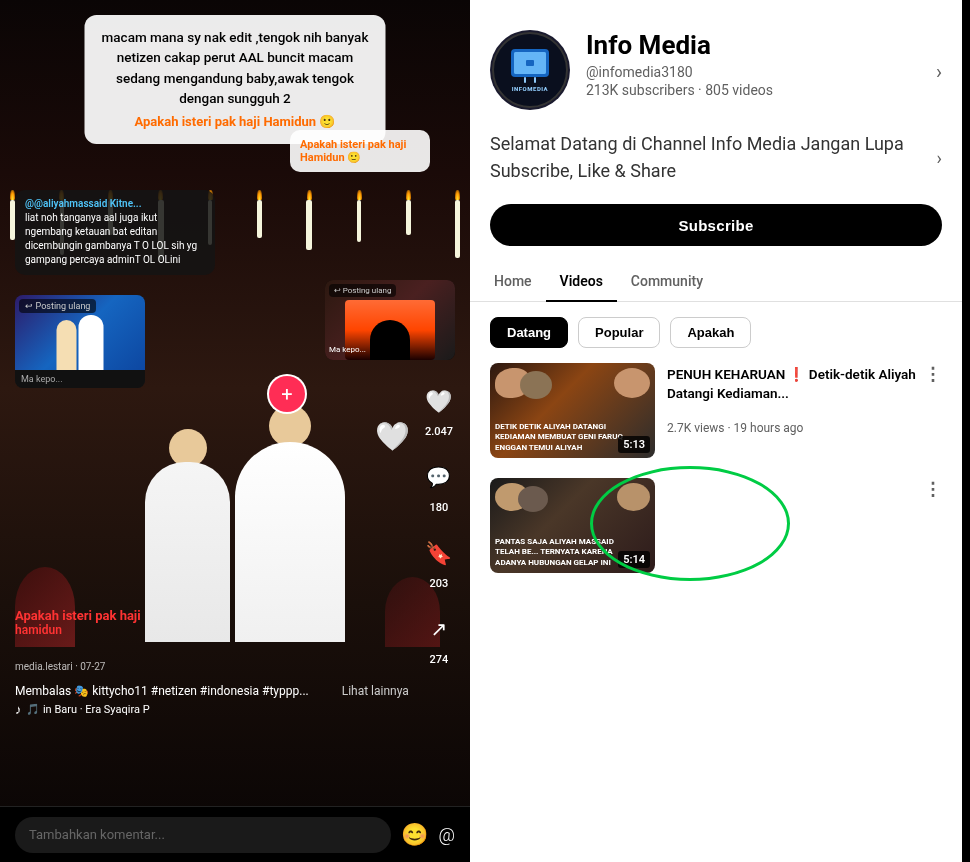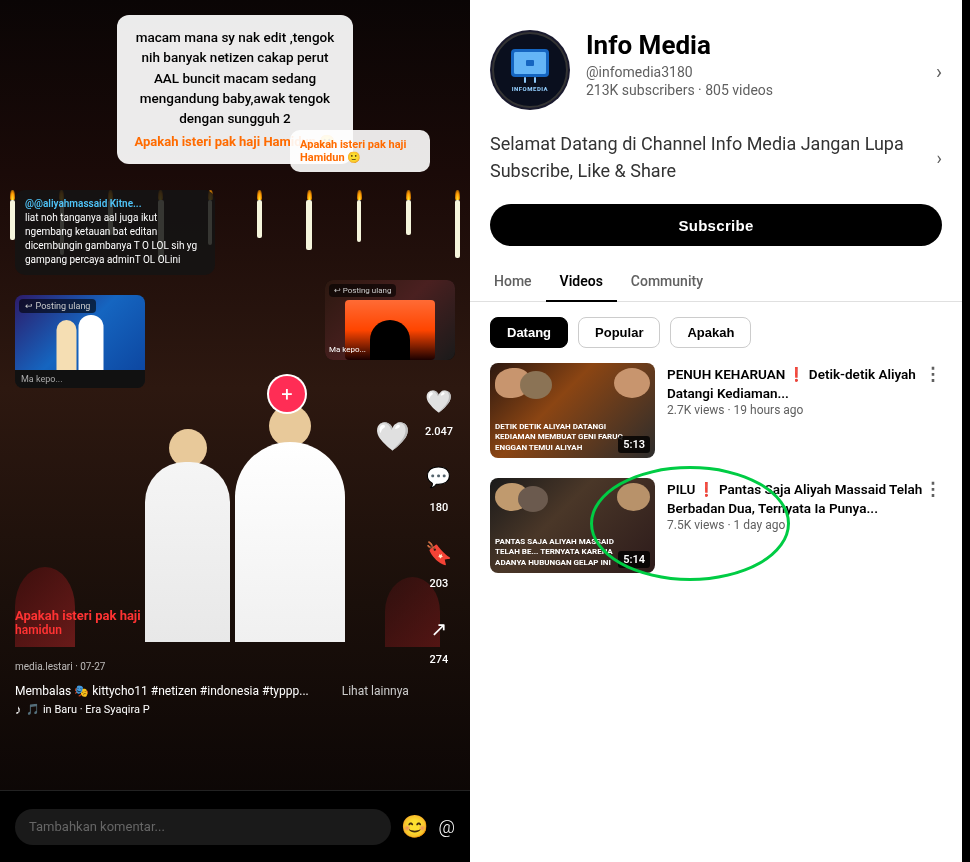--- a/index.html
+++ b/index.html
@@ -35,21 +35,21 @@
       background: radial-gradient(ellipse at center, #3d2b1f 0%, #1a0f08 60%, #000 100%);
       overflow: hidden;
     }
 
     
     .overlay-text-top {
       position: absolute;
       top: 15px;
       left: 50%;
       transform: translateX(-50%);
-      width: 236px;
+      width: 301px;
       background: rgba(255,255,255,0.92);
       border-radius: 12px;
       padding: 12px 14px;
       text-align: center;
       z-index: 10;
     }
 
     .overlay-text-top p {
       font-size: 13.5px;
       color: #000;
@@ -223,21 +223,21 @@
       color: rgba(255,255,255,0.7);
       font-size: 10px;
     }
 
     
     .bottom-bar {
       position: absolute;
       bottom: 0;
       left: 0;
       right: 0;
-      height: 72px;
+      height: 56px;
       background: #000;
       display: flex;
       align-items: center;
       padding: 8px 15px;
       gap: 10px;
       border-top: 1px solid #222;
     }
 
     .comment-input-area {
       flex: 1;
@@ -506,21 +506,21 @@
       line-height: 1.4;
       display: -webkit-box;
       -webkit-line-clamp: 3;
       -webkit-box-orient: vertical;
       overflow: hidden;
     }
 
     .video-stats {
       font-size: 12px;
       color: #606060;
-      margin-top: 0;
+      margin-top: 18px;
     }
 
     .video-more-btn {
       position: absolute;
       top: 0;
       right: 0;
       color: #606060;
       font-size: 18px;
       cursor: pointer;
       font-weight: 700;
@@ -867,24 +867,20 @@
       <div class="video-thumbnail">
         <div class="thumb-bg-2">
           <div style="position:absolute;top:5px;left:5px;width:34px;height:28px;background:#c09a6e;border-radius:50%;"></div>
           <div style="position:absolute;top:8px;left:28px;width:30px;height:26px;background:#6b5a4e;border-radius:50%;"></div>
           <div style="position:absolute;top:5px;right:5px;width:33px;height:28px;background:#b8926a;border-radius:50%;"></div>
           <div class="thumb-label">PANTAS SAJA ALIYAH MASSAID TELAH BE... TERNYATA KARENA ADANYA HUBUNGAN GELAP INI</div>
         </div>
         <div class="thumb-duration">5:14</div>
       </div>
       <div class="video-meta">
-        <div class="video-title">PILU ❗ Pantas Saja Aliyah Massaid Telah Berbadan Dua, Ternyata Ia Punya...</div>
-        <div class="video-stats">
-          <span>7.5K views</span> · <span>1 day ago</span>
-        </div>
       </div>
       <div class="video-more-btn">⋮</div>
 
       <div style="position:absolute;bottom:-8px;left:100px;width:200px;height:115px;border:3px solid #00cc44;border-radius:50%;pointer-events:none;z-index:10;"></div>
     </div>
 
   </div>
 </div>
 
 </body></html>

